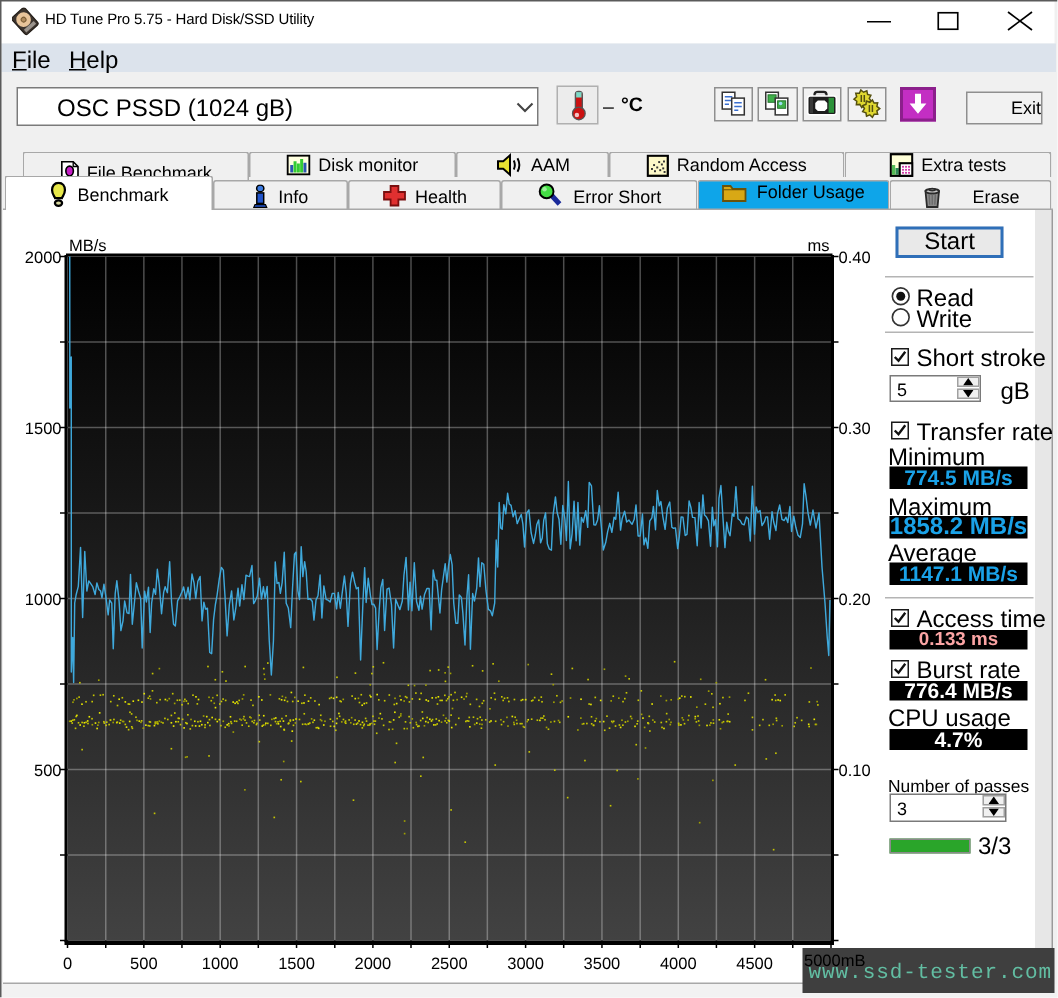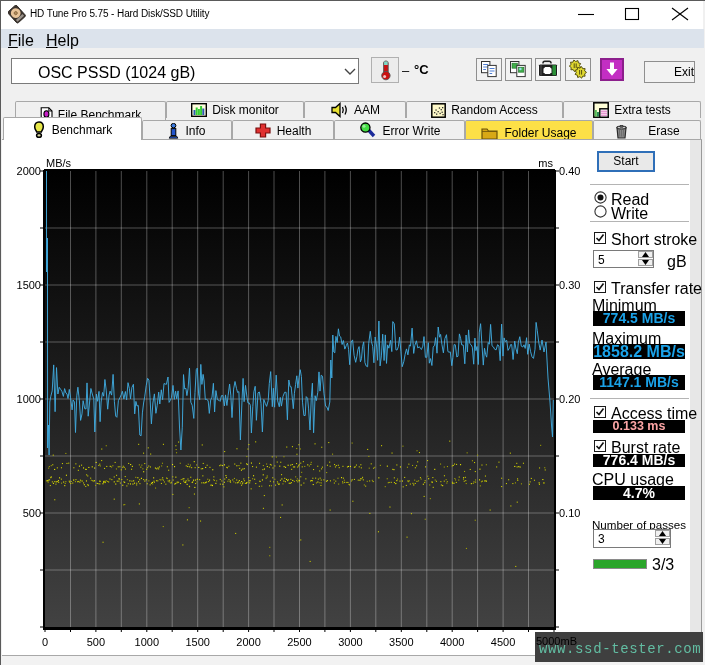--- a/index.html
+++ b/index.html
@@ -185,23 +185,23 @@
       <path d="M5.4,1 L10.6,1 L10.6,5 L15,5 L15,10 L10.6,10 L10.6,14 L5.4,14 L5.4,10 L1,10 L1,5 L5.4,5 Z" fill="#e03030" stroke="#7a0f0f" stroke-width="1.2"></path>
     </svg>
     <span style="margin-left:6px">Health</span>
   </div>
 <div class="abs" style="left:334px;top:120px;width:131px;height:20px;background:#f0f0f0;border:1px solid #a8a8a8;border-bottom:none;border-radius:2px 2px 0 0;display:flex;align-items:center;justify-content:center;font-size:12px">
     <svg width="18" height="17" viewBox="0 0 18 17">
       <line x1="9.5" y1="8" x2="15" y2="14" stroke="#1a2a9a" stroke-width="3.4"></line>
       <circle cx="6.4" cy="5.6" r="4.6" fill="#44dd44" stroke="#000" stroke-width="1.3"></circle>
       <circle cx="5" cy="4.2" r="1.5" fill="#9aee9a"></circle>
     </svg>
-    <span style="margin-left:6px">Error Write</span>
-  </div>
-<div class="abs" style="left:465px;top:120px;width:128px;height:20px;background:#fde047;border:1px solid #a8a8a8;border-bottom:none;border-radius:2px 2px 0 0;display:flex;align-items:flex-end;justify-content:center;font-size:12px">
+    <span style="margin-left:6px">Error Short</span>
+  </div>
+<div class="abs" style="left:465px;top:120px;width:128px;height:20px;background:#0ea5e9;border:1px solid #a8a8a8;border-bottom:none;border-radius:2px 2px 0 0;display:flex;align-items:flex-start;justify-content:center;font-size:12px">
     <svg width="17" height="14" viewBox="0 0 17 14">
       <path d="M1,3 L6,3 L7.5,5 L16,5 L16,13 L1,13 Z" fill="#d8a815" stroke="#6b5208" stroke-width="1.2"></path>
       <path d="M1,5.5 L16,5.5" stroke="#6b5208" stroke-width="0.8"></path>
     </svg>
     <span style="margin-left:6px">Folder Usage</span>
   </div>
 <div class="abs" style="left:593px;top:120px;width:108px;height:20px;background:#f0f0f0;border:1px solid #a8a8a8;border-bottom:none;border-radius:2px 2px 0 0;display:flex;align-items:center;justify-content:center;font-size:12px">
     <svg width="15" height="16" viewBox="0 0 15 16">
       <path d="M3,4.5 L12,4.5 L11,15 L4,15 Z" fill="#8a8a8a" stroke="#2a2a2a" stroke-width="1.2"></path>
       <ellipse cx="7.5" cy="4.5" rx="4.5" ry="1.5" fill="#c8c8c8" stroke="#2a2a2a" stroke-width="1.2"></ellipse>
@@ -1040,21 +1040,21 @@
       <rect x="182.3" y="544.4" width="1.1" height="1.1" fill="#c6c600"></rect>
       <rect x="235.1" y="532.9" width="1.1" height="1.1" fill="#c6c600"></rect>
       <rect x="102.5" y="541.7" width="1.1" height="1.1" fill="#c6c600"></rect>
       <rect x="515.2" y="565.9" width="1.1" height="1.1" fill="#c6c600"></rect>
       <rect x="269.2" y="555.2" width="1.1" height="1.1" fill="#a0a000"></rect>
       <rect x="377.9" y="531.2" width="1.1" height="1.1" fill="#c6c600"></rect>
     </g>
 <path d="M46.5,171 L46.55,272 L47.5,238 L47.55,448 L48.5,425 L49.1,455 L49.8,402 L50.8,396.3 L52.2,390.9 L53.7,364.9 L55.1,411.7 L56.5,367.6 L57.9,394.0 L59.2,387.3 L60.6,389.3 L61.9,391.3 L63.4,396.4 L64.6,388.6 L65.9,393.0 L67.0,393.9 L68.0,398.5 L69.3,389.4 L70.5,397.3 L72.1,409.9 L73.1,400.0 L74.5,402.1 L75.5,432.5 L76.8,395.8 L77.9,387.2 L79.4,400.9 L80.6,420.4 L82.0,413.9 L83.1,400.7 L84.7,408.6 L86.0,409.0 L87.0,382.9 L88.2,416.2 L89.5,403.0 L90.9,388.5 L92.3,394.0 L93.8,399.1 L94.8,432 L96.4,394.1 L97.6,401.3 L99.0,391.4 L100.1,421.7 L101.1,402.0 L102.5,392.5 L103.7,396.2 L104.9,379.5 L106.2,390.1 L107.7,409.2 L109.1,394.9 L110.1,391.1 L111.6,395.1 L113.1,374.4 L114.4,401.8 L115.7,416.1 L116.9,417.3 L118.4,400.6 L119.8,398.0 L121.4,394.3 L122.4,391.3 L123.9,399.1 L125.4,391.5 L126.6,399.9 L128.0,382.7 L129.4,388.7 L130.5,398.9 L131.9,387.5 L133.4,384.3 L134.7,413.9 L135.9,401.4 L137.0,406.0 L138.3,405.5 L139.8,435 L141.1,435.8 L142.4,412.9 L143.6,403.0 L144.7,396.9 L146.2,385.7 L147.6,378.3 L148.9,380.1 L150.0,397.5 L151.4,423.9 L152.9,403.0 L154.4,393.9 L155.9,413.3 L157.2,405.4 L158.7,392.1 L159.8,404.0 L161.3,389.8 L162.6,399.7 L164.0,383.5 L165.3,384.1 L166.4,384.3 L168.0,377.0 L169.1,402.4 L170.1,400.7 L171.5,397.5 L173.0,385.4 L174.3,399.4 L175.6,391.2 L176.7,398.8 L178.1,390.9 L179.5,427.0 L180.9,450 L182.3,427.2 L183.5,374.6 L184.7,389.0 L185.9,388.3 L186.9,395.6 L188.1,388.4 L189.5,368.2 L190.8,402.2 L192.2,405.3 L193.8,418.4 L195.0,392.5 L196.3,369.5 L197.3,368.1 L198.6,393.9 L199.7,399.7 L200.8,364.4 L201.9,384.4 L203.1,374.4 L204.1,381.0 L205.3,399.5 L206.8,399.2 L208.2,401.0 L209.3,413.4 L210.7,399.9 L212.0,397.2 L213.4,383.3 L214.6,412.0 L215.9,390.6 L217.4,399.6 L219.0,400.3 L220.1,401.4 L221.5,395.6 L222.9,395.6 L224.4,405.9 L225.5,394.9 L226.9,405.5 L228.1,395.6 L229.6,384.0 L230.8,395.2 L232.0,417.6 L233.6,389.1 L235.0,381.5 L236.5,388.5 L237.6,392.5 L238.9,391.6 L240.4,440 L242.0,400.5 L243.1,378.4 L244.1,401.7 L245.5,385.4 L247.0,397.4 L248.0,403.1 L249.2,402.8 L250.4,405.4 L251.4,433.0 L252.8,406.5 L253.9,391.8 L255.2,386.3 L256.4,420.3 L258.0,392.8 L259.4,392.0 L261.0,403.3 L262.4,432 L263.8,399.5 L265.3,403.4 L266.6,406.4 L268.2,400.7 L269.3,383.5 L270.7,371.6 L272.3,406.7 L273.4,388.2 L274.6,407.2 L276.2,375.1 L277.7,401.0 L279.3,406.8 L280.3,397.5 L281.4,406.1 L283.0,396.4 L284.6,392.3 L286.1,392.3 L287.4,419.8 L288.8,380.0 L290.1,386.7 L291.2,386.8 L292.3,398.3 L293.3,408.7 L294.4,393.4 L295.6,384.5 L296.8,375.8 L297.9,388.1 L299.0,377.4 L300.2,369.7 L301.4,376.5 L302.5,402.2 L303.9,415.5 L305.2,415.5 L306.2,396.6 L307.6,398.3 L308.6,408.9 L310.0,430 L311.3,397.5 L312.4,383.2 L313.6,432.8 L315.1,395.7 L316.3,400.7 L317.8,392.3 L319.0,371.9 L320.0,391.1 L321.2,375.2 L322.5,376.2 L324.0,393.8 L325.6,406.2 L327.0,407.2 L328.2,410.5 L329.8,402 L330.8,360 L331.8,378 L332.8,335 L333.8,352 L334.8,352.8 L335.9,336.4 L337.2,342.5 L338.4,328.8 L339.5,336.0 L340.7,336.9 L342.1,344.5 L343.4,340.5 L344.8,349.1 L346.3,345.5 L347.5,343.0 L348.6,349.4 L349.7,364.7 L351.2,342.0 L352.6,339.9 L354.1,355.3 L355.7,362.3 L356.9,356.5 L357.9,349.6 L359.1,346.6 L360.4,361.9 L361.5,358.7 L362.5,346.7 L363.7,341.9 L364.9,362.5 L366.2,366.0 L367.6,366.8 L368.7,343.4 L370.3,331.3 L371.4,341.5 L372.7,346.3 L373.9,362.8 L375.2,337.0 L376.6,346.0 L377.6,360.3 L378.9,321 L380.1,365.9 L381.4,355.9 L382.7,334.2 L384.1,360.5 L385.3,334.9 L386.5,363.4 L387.6,344.9 L388.9,348.2 L390.5,340.4 L391.8,351.6 L392.8,321.6 L394.3,323.9 L395.9,349.8 L397.1,350.0 L398.4,346.6 L399.6,337.1 L400.9,351.2 L402.2,366.7 L403.8,361.7 L405.1,354.4 L406.5,348.9 L407.9,354.9 L409.4,344.8 L410.5,346.2 L412.1,328.1 L413.7,353.4 L414.8,345.6 L416.4,340.8 L417.8,348.0 L419.3,346.7 L420.4,348.3 L421.4,349.5 L422.8,346.2 L424.0,336.6 L425.4,357.3 L426.8,357.3 L428.3,342.7 L429.3,363.2 L430.5,358.6 L431.9,365.5 L433.2,347.2 L434.6,345.2 L435.6,337.6 L437.0,353.2 L438.2,327.0 L439.5,337.2 L440.6,334.4 L441.9,344.4 L443.4,352.9 L444.9,338.6 L446.5,334.7 L447.9,351.5 L449.0,352.2 L450.3,351.9 L451.8,365.7 L452.9,357.6 L454.1,344.6 L455.3,344.8 L456.8,357.0 L458.0,356.2 L459.4,333.9 L460.6,338.3 L461.7,344.9 L463.3,345.1 L464.8,363.8 L466.1,335.0 L467.4,352.0 L468.6,329.9 L469.7,343.4 L471.0,344.7 L472.3,347.2 L473.7,364.2 L474.9,338.1 L475.9,350.6 L477.0,346.5 L478.3,364.5 L479.3,332.1 L480.6,323.7 L482.1,347.1 L483.3,365.1 L484.5,348.2 L485.6,354.4 L486.7,357.2 L488.2,342.5 L489.3,344.2 L490.6,324.4 L492.0,345.8 L493.5,347.0 L494.6,349.2 L496.1,349.9 L497.6,344.7 L498.9,345.9 L500.2,360.7 L501.6,324.1 L503.0,356.1 L504.1,337.9 L505.2,341.6 L506.7,340.3 L508.0,350.4 L509.6,347.8 L510.6,344.6 L511.7,344.6 L513.1,359.5 L514.7,341.1 L515.8,348.0 L517.3,353.7 L518.3,342.6 L519.8,336.7 L521.3,346.2 L522.8,347.0 L524.0,344.8 L525.2,348.4 L526.6,337.7 L527.7,354.3 L529.2,344.1 L530.6,351.7 L532.0,356.8 L533.5,358.4 L535.0,349.3 L536.1,322.4 L537.3,330.7 L538.7,342.1 L540.2,350.1 L542,340 L544,352 L546,342 L548,378 L550,402 L551.5,425 L552.5,437 L553.3,400" fill="none" stroke="#3fa9dc" stroke-width="0.95" stroke-linejoin="round"></path>
 </svg>
 
-<div class="abs" style="left:597px;top:151px;width:58px;height:21px;background:#e9e9e9;border:2px solid #2f6fb8;text-align:center;font-size:12px;line-height:17px">Start</div>
+<div class="abs" style="left:597px;top:151px;width:72px;height:21px;background:#e9e9e9;border:2px solid #2f6fb8;text-align:center;font-size:16px;line-height:17px">Start</div>
 <div class="sep" style="top:184px"></div>
 <svg class="abs" style="left:594px;top:191px" width="13" height="13">
     <circle cx="6.5" cy="6.5" r="5.6" fill="#fff" stroke="#333" stroke-width="1.1"></circle>
     <circle cx="6.5" cy="6.5" r="3" fill="#111"></circle>
   </svg>
 <div class="abs t12" style="left:611px;top:191px">Read</div>
 <svg class="abs" style="left:594px;top:205px" width="13" height="13">
     <circle cx="6.5" cy="6.5" r="5.6" fill="#fff" stroke="#333" stroke-width="1.1"></circle>
   </svg>
 <div class="abs t12" style="left:611px;top:205px">Write</div>

